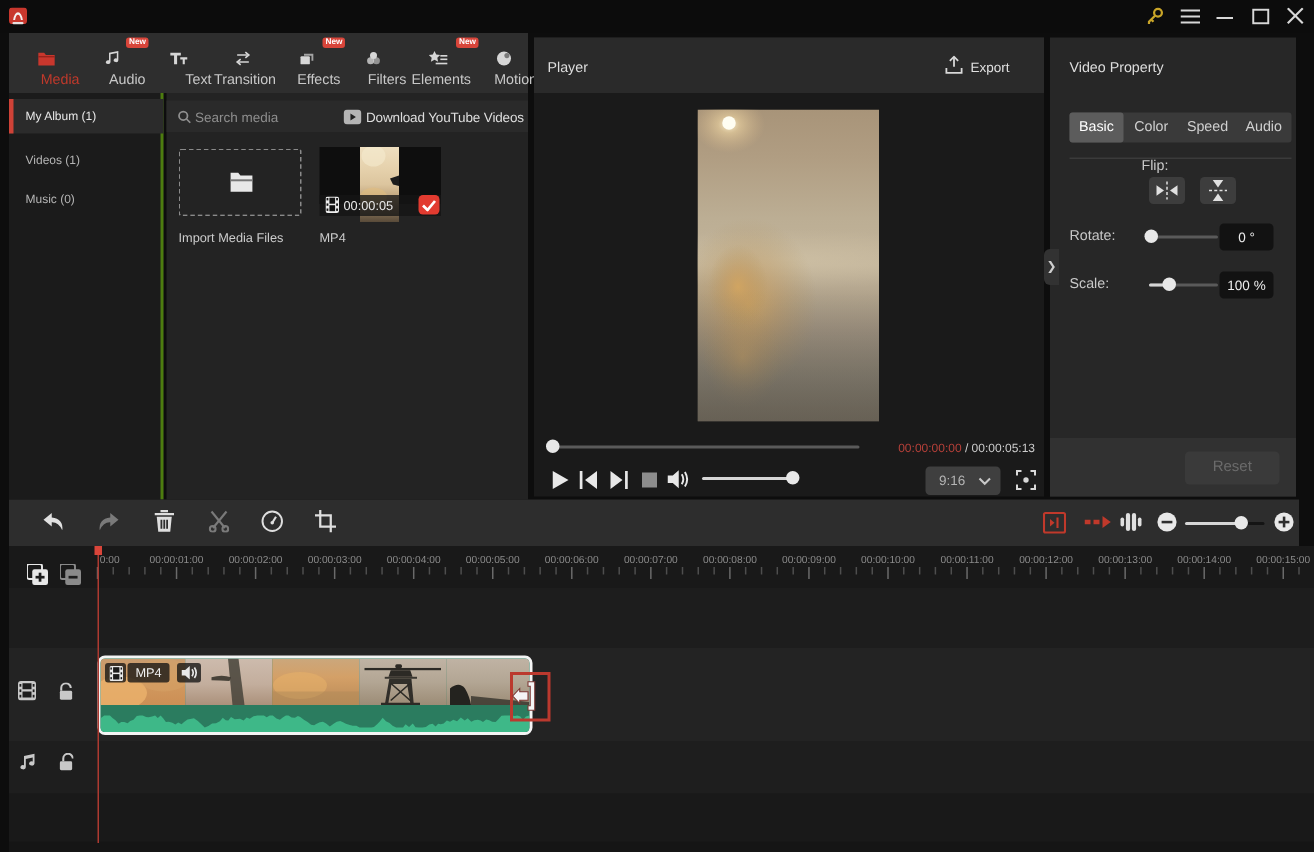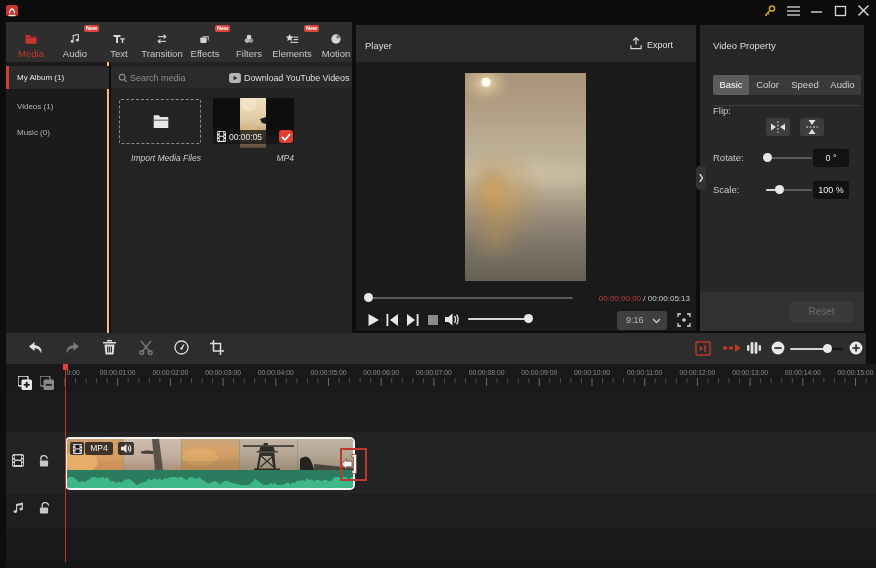--- a/index.html
+++ b/index.html
@@ -5,35 +5,35 @@
 *{margin:0;padding:0;box-sizing:border-box;}
 html,body{width:876px;height:568px;background:#000;overflow:hidden;}
 body{font-family:"Liberation Sans",sans-serif;position:relative;}
 .abs{position:absolute;white-space:nowrap;}
 #stage{position:absolute;left:0;top:0;width:876px;height:568px;background:#0d0d0d;}
 
 #titlebar{left:0;top:0;width:876px;height:22px;background:#0c0c0c;}
 #title-text{left:23px;top:4px;font-size:12px;font-weight:bold;color:#f2f2f2;letter-spacing:.3px;}
 
 #toolbar{left:6px;top:22px;width:346px;height:40px;background:#2e2e2e;}
-.tab{position:absolute;top:0;width:44px;height:40px;text-align:center;}
+.tab{position:absolute;top:0;width:44px;height:40px;text-align:right;}
 .tab .ticon{position:absolute;left:50%;transform:translateX(-50%);top:10px;width:14px;height:14px;}
 .tab .tlabel{position:absolute;left:0;right:0;top:26px;font-size:9.5px;color:#c8c8c8;}
 .tab.sel .tlabel{color:#c0392b;}
 .badge{position:absolute;top:3px;background:#d8453a;color:#fff;font-size:5.5px;line-height:7px;padding:0 2px;border-radius:2px;font-weight:bold;}
 
-#sidebar{left:6px;top:62px;width:103px;height:271px;background:#1b1b1b;border-right:2px solid #fdba74;}
+#sidebar{left:6px;top:62px;width:103px;height:271px;background:#1b1b1b;border-right:2px solid #4d7c0f;}
 .side-item{position:absolute;left:0;width:103px;height:23px;color:#b5b5b5;font-size:8px;line-height:23px;padding-left:11px;white-space:nowrap;}
 .side-item.sel{background:#2b2b2b;color:#e8e8e8;border-left:3px solid #cf4237;padding-left:8px;}
 
 #media{left:111px;top:62px;width:241px;height:271px;background:#232323;}
 #searchrow{left:0;top:5px;width:241px;height:21px;background:#2a2a2a;}
 #importbox{left:8px;top:37px;width:82px;height:45px;border:1px dashed #8a8a8a;border-radius:2px;}
 #thumbbox{left:102px;top:36px;width:81px;height:38px;background:#0e0e0e;}
-.mlabel{position:absolute;top:91px;font-size:8.5px;color:#cccccc;text-align:right;white-space:nowrap;font-style:italic;}
+.mlabel{position:absolute;top:91px;font-size:8.5px;color:#cccccc;text-align:left;white-space:nowrap;}
 
 #player{left:356px;top:25px;width:340px;height:306px;background:#1a1a1a;}
 #player-head{left:0;top:0;width:340px;height:37px;background:#2a2a2a;}
 #player-title{left:9px;top:15px;font-size:9.5px;color:#dddddd;}
 #export{right:23px;top:15px;font-size:9px;color:#e0e0e0;}
 #video{left:109px;top:48px;width:121px;height:208px;}
 #ptimes{right:6px;top:269px;font-size:8px;color:#cccccc;}
 #ptimes .red{color:#b8413a;}
 
 #prop{left:700px;top:25px;width:164px;height:306px;background:#272727;}
@@ -333,21 +333,21 @@
 
   <div class="abs" id="prop">
     <div class="abs" id="prop-title">Video Property</div>
     <div class="abs" id="ptabs">
       <div class="ptab sel" style="left:0;width:36px;">Basic</div>
       <div class="ptab" style="left:36px;width:37px;">Color</div>
       <div class="ptab" style="left:73px;width:38px;">Speed</div>
       <div class="ptab" style="left:111px;width:37px;">Audio</div>
     </div>
     <div class="abs" id="psep"></div>
-    <div class="plabel" style="top:80px;">Flip:</div>
+    <div class="plabel" style="top:80px;margin-left:48px;">Flip:</div>
     <div class="flipbtn" style="left:66px;top:93px;">
       <svg style="position:absolute;left:4px;top:2px" width="16" height="14" viewBox="0 0 16 14">
           <g fill="#e0e0e0">
             <path d="M1 3.5 L6 7 L1 10.5 Z"></path>
             <path d="M15 3.5 L10 7 L15 10.5 Z"></path>
           </g>
           <line x1="8" y1="1" x2="8" y2="13" stroke="#e0e0e0" stroke-width="1" stroke-dasharray="2 1.5"></line>
         </svg>
     </div>
     <div class="flipbtn" style="left:100px;top:93px;">

